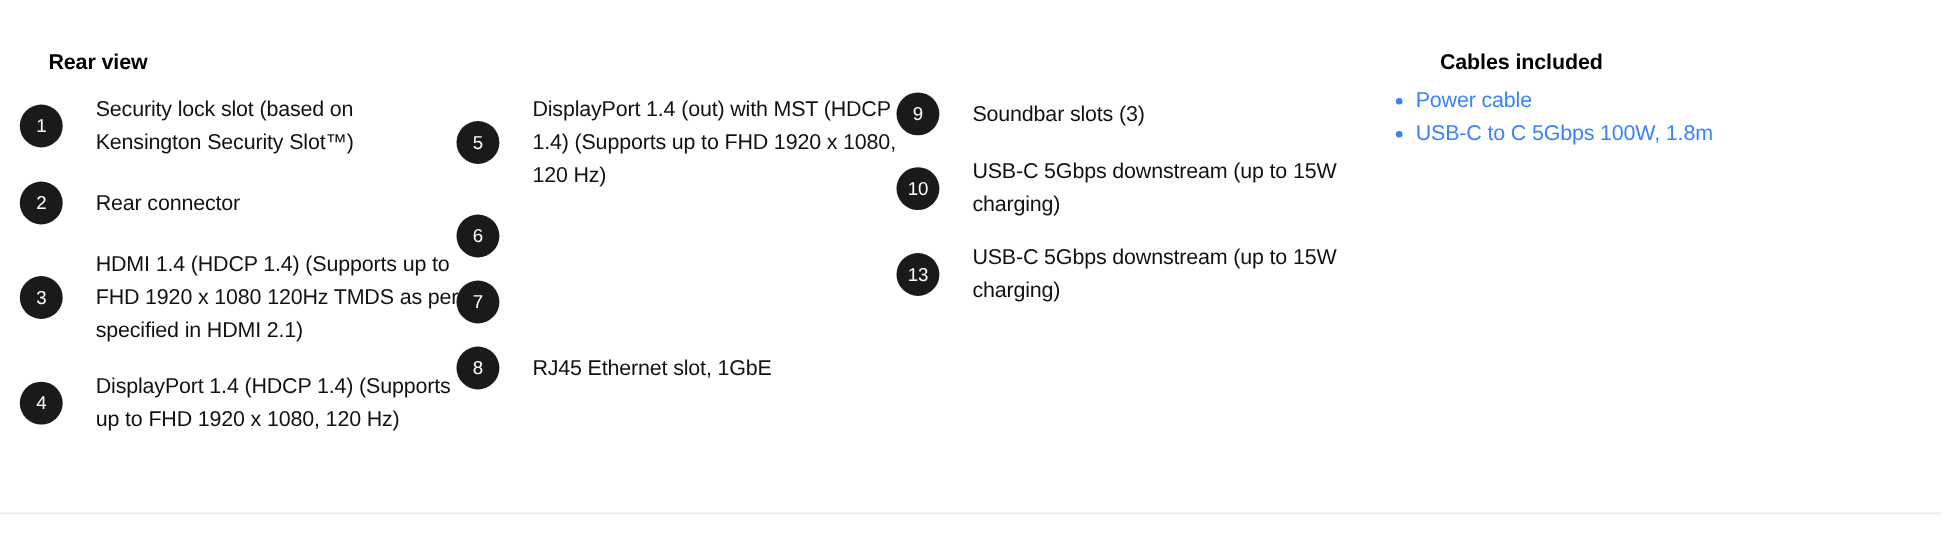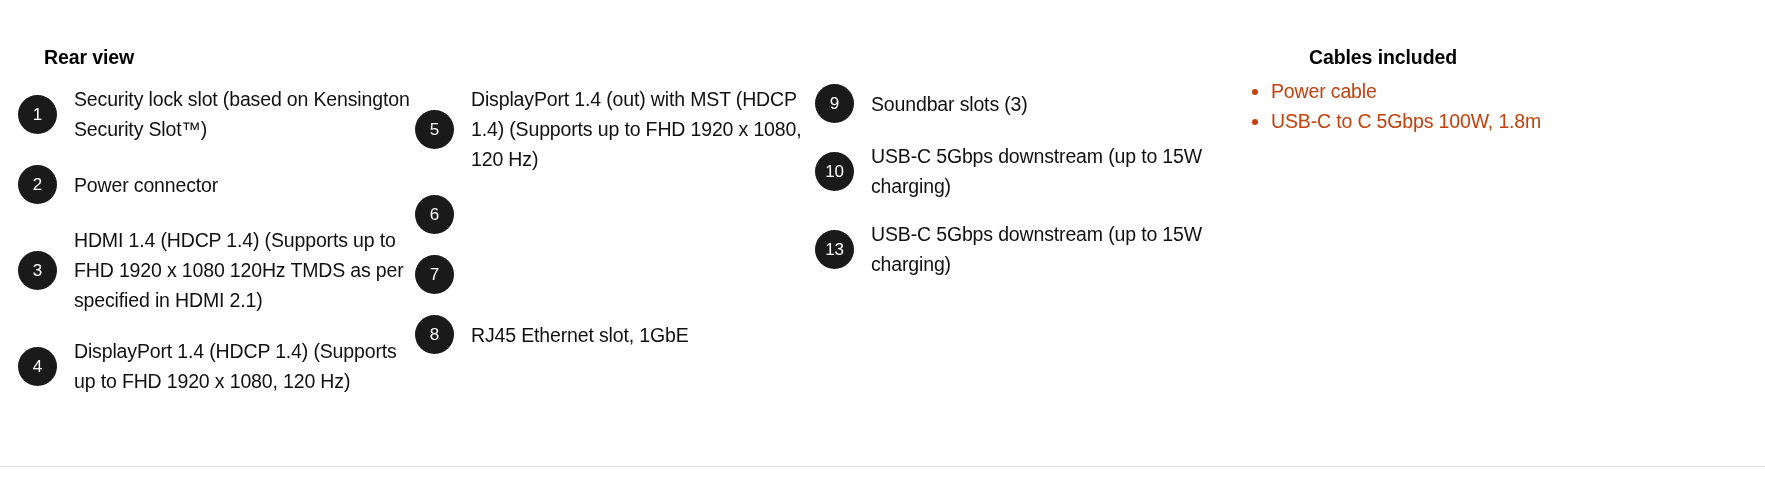--- a/index.html
+++ b/index.html
@@ -62,21 +62,21 @@
     font-size: 17px;
     font-weight: 500;
     display: flex;
     align-items: center;
     justify-content: center;
     line-height: 1;
     letter-spacing: -0.2px;
   }
 
   .spec-text {
-    margin-left: 17px;
+    margin-left: 30px;
     font-size: 19.5px;
     line-height: 30px;
     letter-spacing: -0.15px;
     color: #111111;
   }
 
   .fn {
     color: #1a73c8;
     font-size: 12px;
     vertical-align: super;
@@ -89,22 +89,23 @@
     left: 1243px;
     top: 76px;
     margin: 0;
     padding: 0 0 0 28px;
     list-style: disc;
   }
   #cables-list li {
     font-size: 19.5px;
     line-height: 30px;
     letter-spacing: -0.15px;
-    color: #c2410c;
+    color: #3b82f6;
     margin-bottom: 0px;
+    margin-left: 16px;
   }
 
   
   #bottom-rule {
     position: absolute;
     left: 0;
     top: 466px;
     width: 1765px;
     height: 1px;
     background: #e3e3e3;
@@ -119,21 +120,21 @@
 
   <div class="num-col" id="col-1">
 
     <div class="spec-item">
       <span class="badge">1</span>
       <span class="spec-text">Security lock slot (based on Kensington Security Slot™)</span>
     </div>
 
     <div class="spec-item">
       <span class="badge">2</span>
-      <span class="spec-text">Power connector</span>
+      <span class="spec-text">Rear connector</span>
     </div>
 
     <div class="spec-item">
       <span class="badge">3</span>
       <span class="spec-text">HDMI 1.4 (HDCP 1.4) (Supports up to FHD 1920 x 1080 120Hz TMDS as per specified in HDMI 2.1)</span>
     </div>
 
     <div class="spec-item">
       <span class="badge">4</span>
       <span class="spec-text">DisplayPort 1.4 (HDCP 1.4) (Supports up to FHD 1920 x 1080, 120 Hz)</span>

